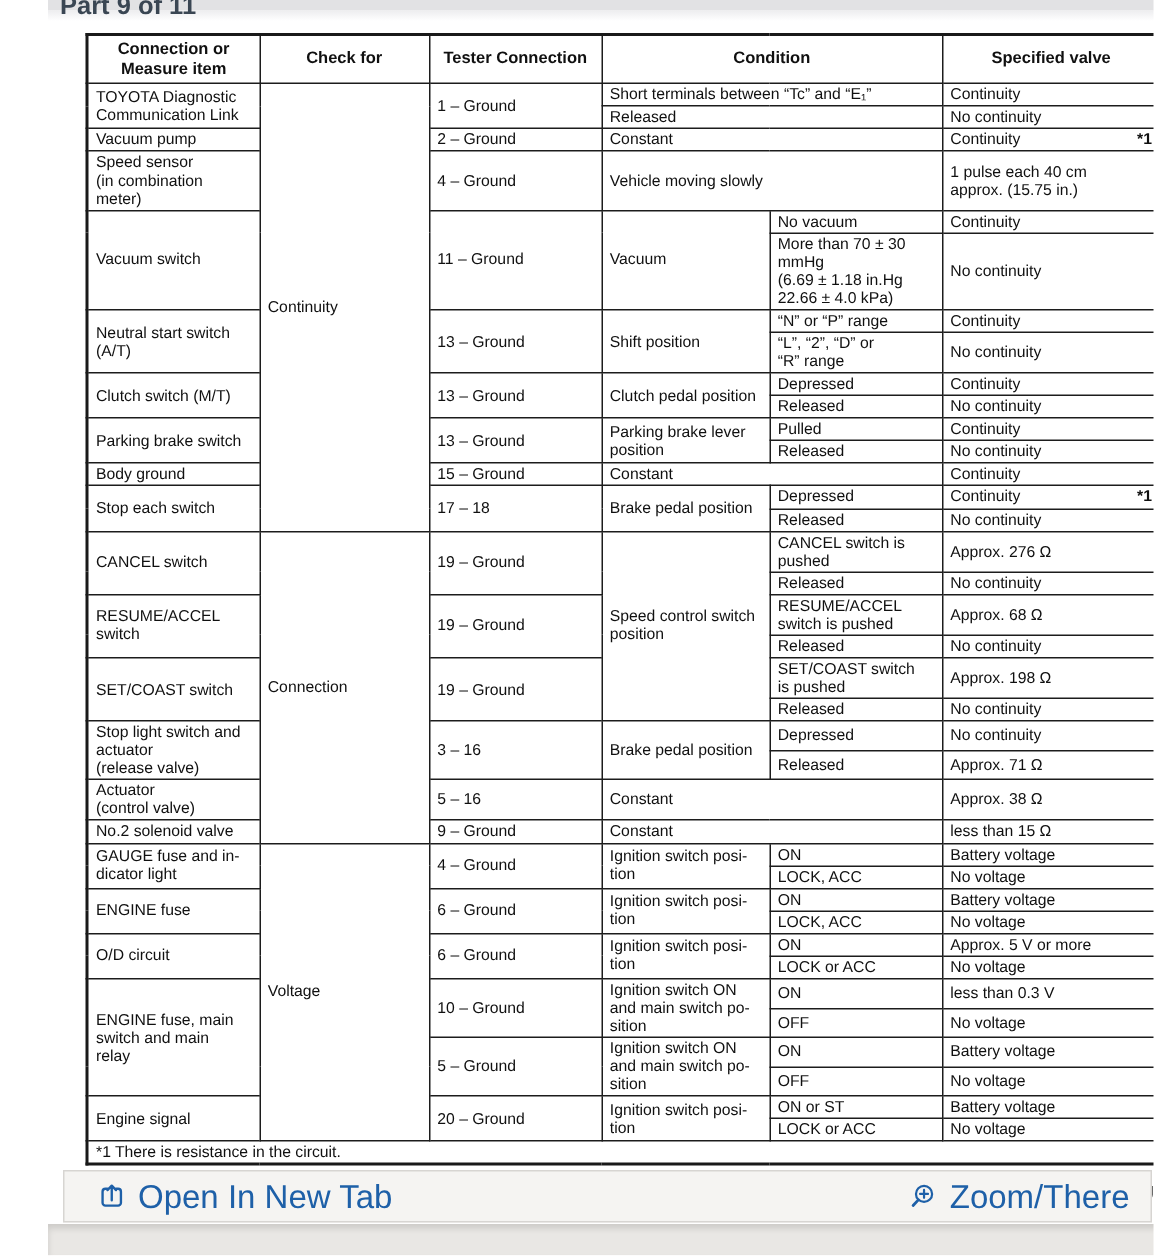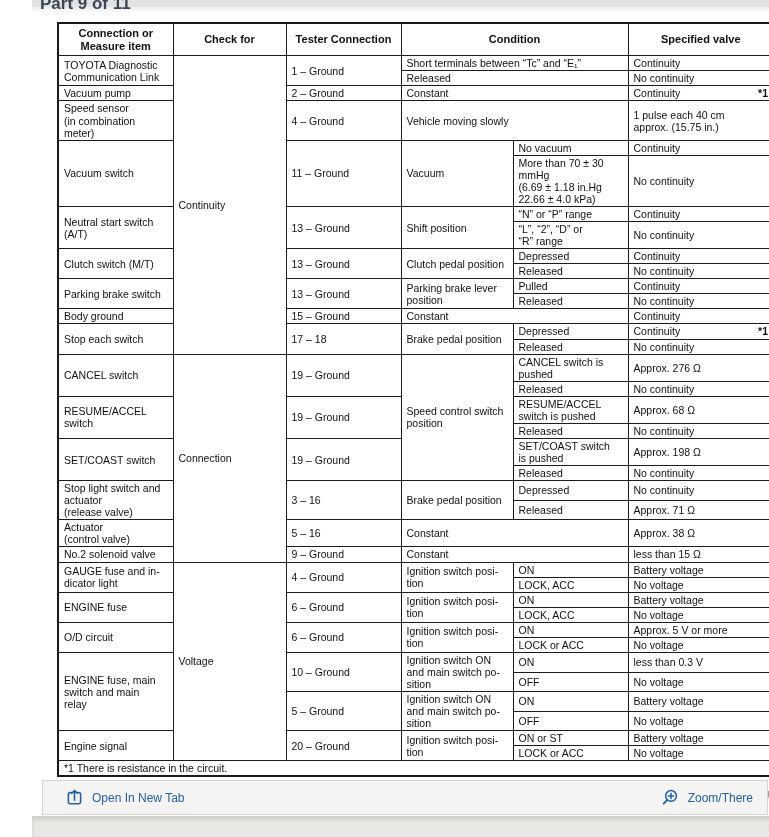--- a/index.html
+++ b/index.html
@@ -26,21 +26,21 @@
   .caption{margin-top:11px;text-align:right;font-size:13.5px;font-weight:700;color:#101010;}
 
   
   .scan-edge{position:absolute;top:22px;left:744px;width:2px;height:726px;background:#cbc9c7;}
 
   .toolbar{
     position:absolute;top:780px;left:10px;width:726px;height:35px;box-sizing:border-box;
     background:#f5f4f2;border:1px solid #d7d5d2;
     display:flex;align-items:center;justify-content:space-between;padding:0 14px 0 22px;
   }
-  .link{display:flex;align-items:center;gap:8px;color:#1e60a8;font-size:12px;text-decoration:none;cursor:pointer;}
+  .link{display:flex;align-items:center;gap:8px;color:#1e60a8;font-size:22px;text-decoration:none;cursor:pointer;}
   .link svg{display:block;}
   .below{position:absolute;top:816px;left:0;right:0;bottom:0;background:#e9e7e4;
     box-shadow:inset 0 3px 4px rgba(0,0,0,0.12);}
 </style>
 </head>
 <body>
 
 <div class="screen">
   <div class="top-band"></div>
   <div class="part-hdr">

